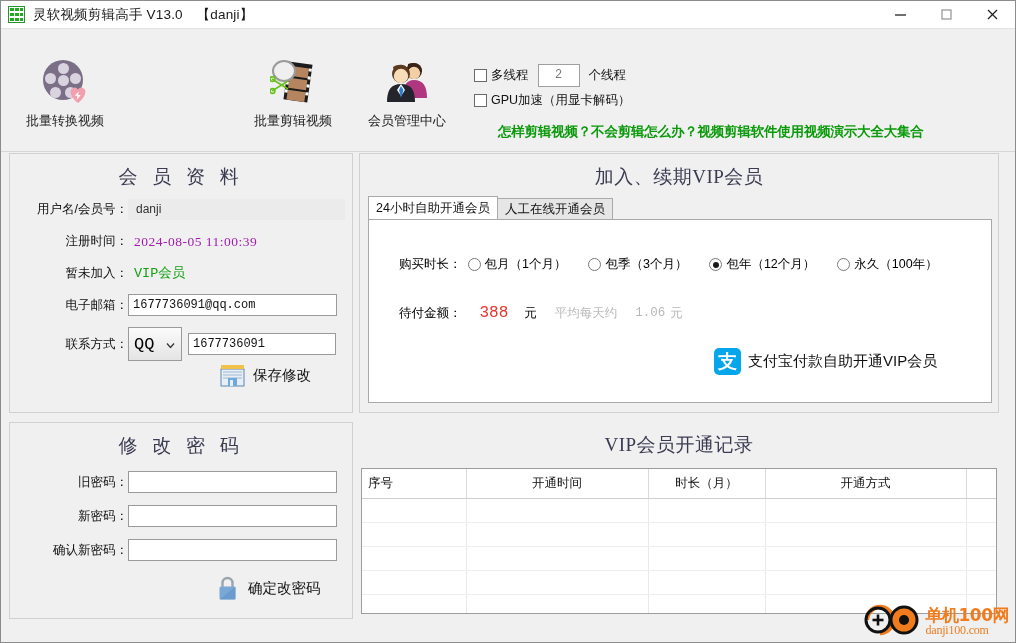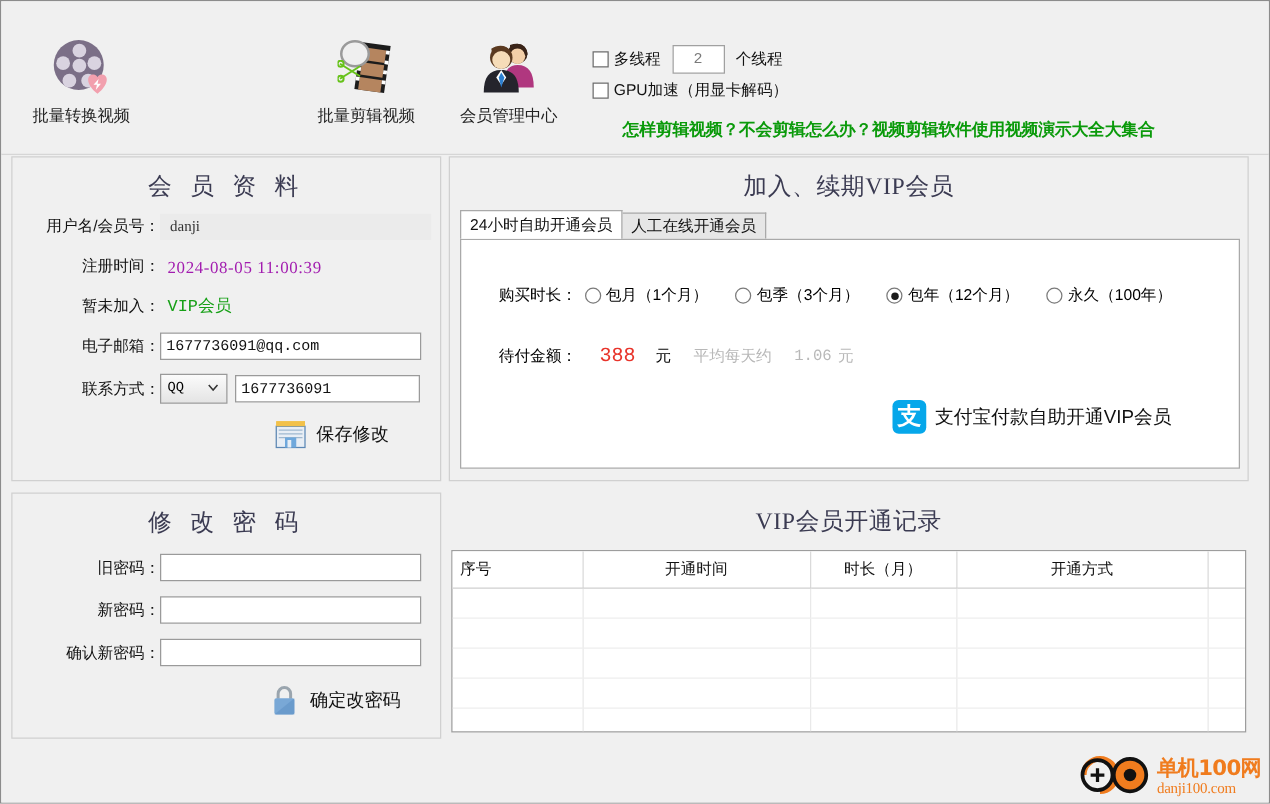--- a/index.html
+++ b/index.html
@@ -227,21 +227,21 @@
   .f-label {
     font-size: 12.5px;
     color: #111;
     text-align: right;
     display: inline-block;
   }
   .f-static {
     background: #ebebeb;
     height: 21px;
     line-height: 21px;
-    font-family: Liberation Serif, serif;
+    font-family: Liberation Sans, sans-serif;
     font-size: 12px;
     color: #333;
     padding-left: 8px;
   }
   .f-red {
     color: #a21caf;
     font-family: Liberation Serif, serif;
     font-size: 13.5px;
     letter-spacing: 0.5px;
   }
@@ -256,27 +256,27 @@
     background: #fff;
     box-sizing: border-box;
     font-family: "Liberation Mono", "DejaVu Sans Mono", monospace;
     font-size: 12px;
     color: #111;
     line-height: 20px;
     padding-left: 4px;
     outline: none;
   }
   .sel-box {
-    height: 24px;
+    height: 34px;
     border: 1px solid #9a9a9a;
     background: linear-gradient(#fbfbfb,#e4e4e4);
     box-sizing: border-box;
     display: flex; align-items: center;
     font-family: "Liberation Mono", "DejaVu Sans Mono", monospace;
-    font-size: 11px;
+    font-size: 17px;
     padding-left: 5px;
     position: relative;
   }
   .sel-box .chev {
     position: absolute; right: 6px; top: 50%;
     transform: translateY(-50%);
   }
 
   .act-btn {
     position: absolute;
@@ -420,20 +420,48 @@
     font-size: 12px; color: #f07c1e;
     font-family: "Liberation Serif", serif;
     letter-spacing: -0.2px;
   }
 </style>
 </head>
 <body>
 
 <div id="app">
 
+  <div class="titlebar">
+    <div class="app-icon">
+      <i class="c1"></i>
+        <i class="c2"></i>
+        <i class="c3"></i>
+        <i class="h1"></i>
+        <i class="h2"></i>
+    </div>
+    <div class="title-text">灵软视频剪辑高手 V13.0　【danji】</div>
+    <div class="win-buttons">
+      <div class="win-btn">
+        <svg width="13" height="13" viewBox="0 0 13 13">
+            <line x1="1" y1="7" x2="12" y2="7" stroke="#222" stroke-width="1.3"></line>
+          </svg>
+      </div>
+      <div class="win-btn">
+        <svg width="13" height="13" viewBox="0 0 13 13">
+            <rect x="2" y="2" width="9" height="9" fill="none" stroke="#9a9a9a" stroke-width="1.3"></rect>
+          </svg>
+      </div>
+      <div class="win-btn">
+        <svg width="13" height="13" viewBox="0 0 13 13">
+            <line x1="2" y1="2" x2="11" y2="11" stroke="#222" stroke-width="1.3"></line>
+            <line x1="11" y1="2" x2="2" y2="11" stroke="#222" stroke-width="1.3"></line>
+          </svg>
+      </div>
+    </div>
+  </div>
 
   <div class="toolbar">
 
     <div class="tool-item" style="left:9px;">
       <div class="tool-icon">
         <div class="ico-reel">
           <div class="disc"></div>
           <div class="hole h0"></div>
             <div class="hole h1"></div>
             <div class="hole h2"></div>

